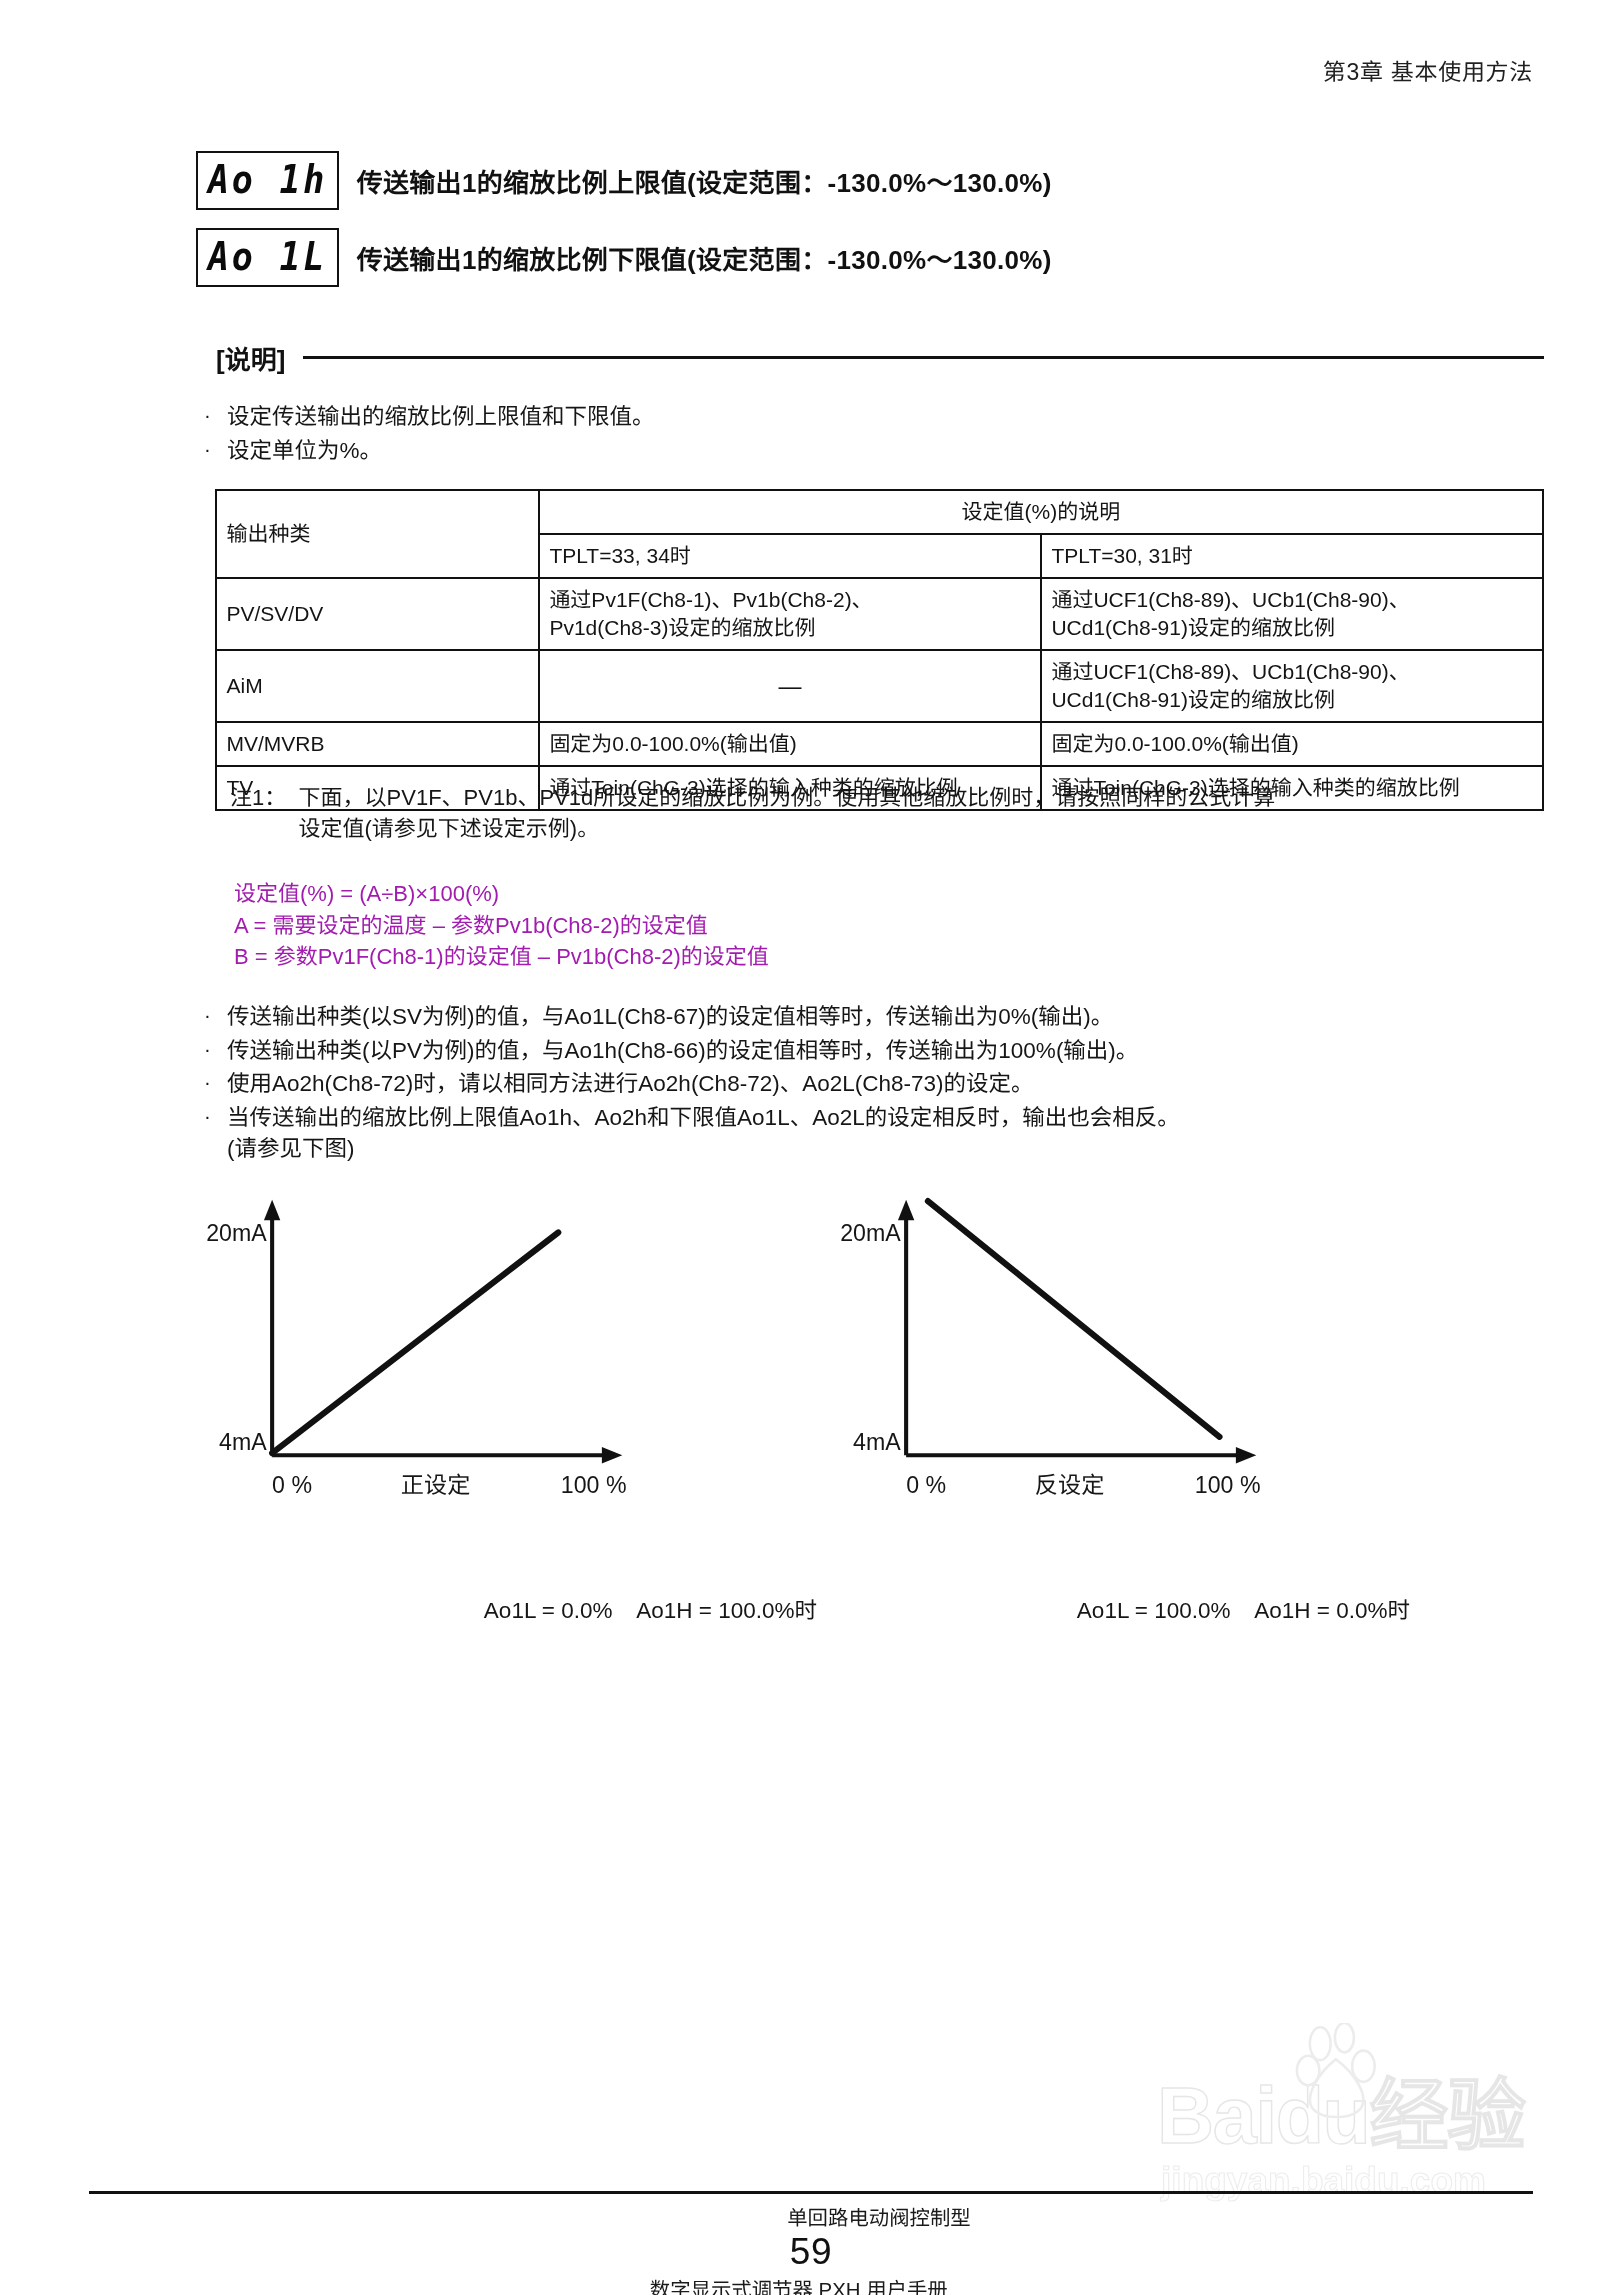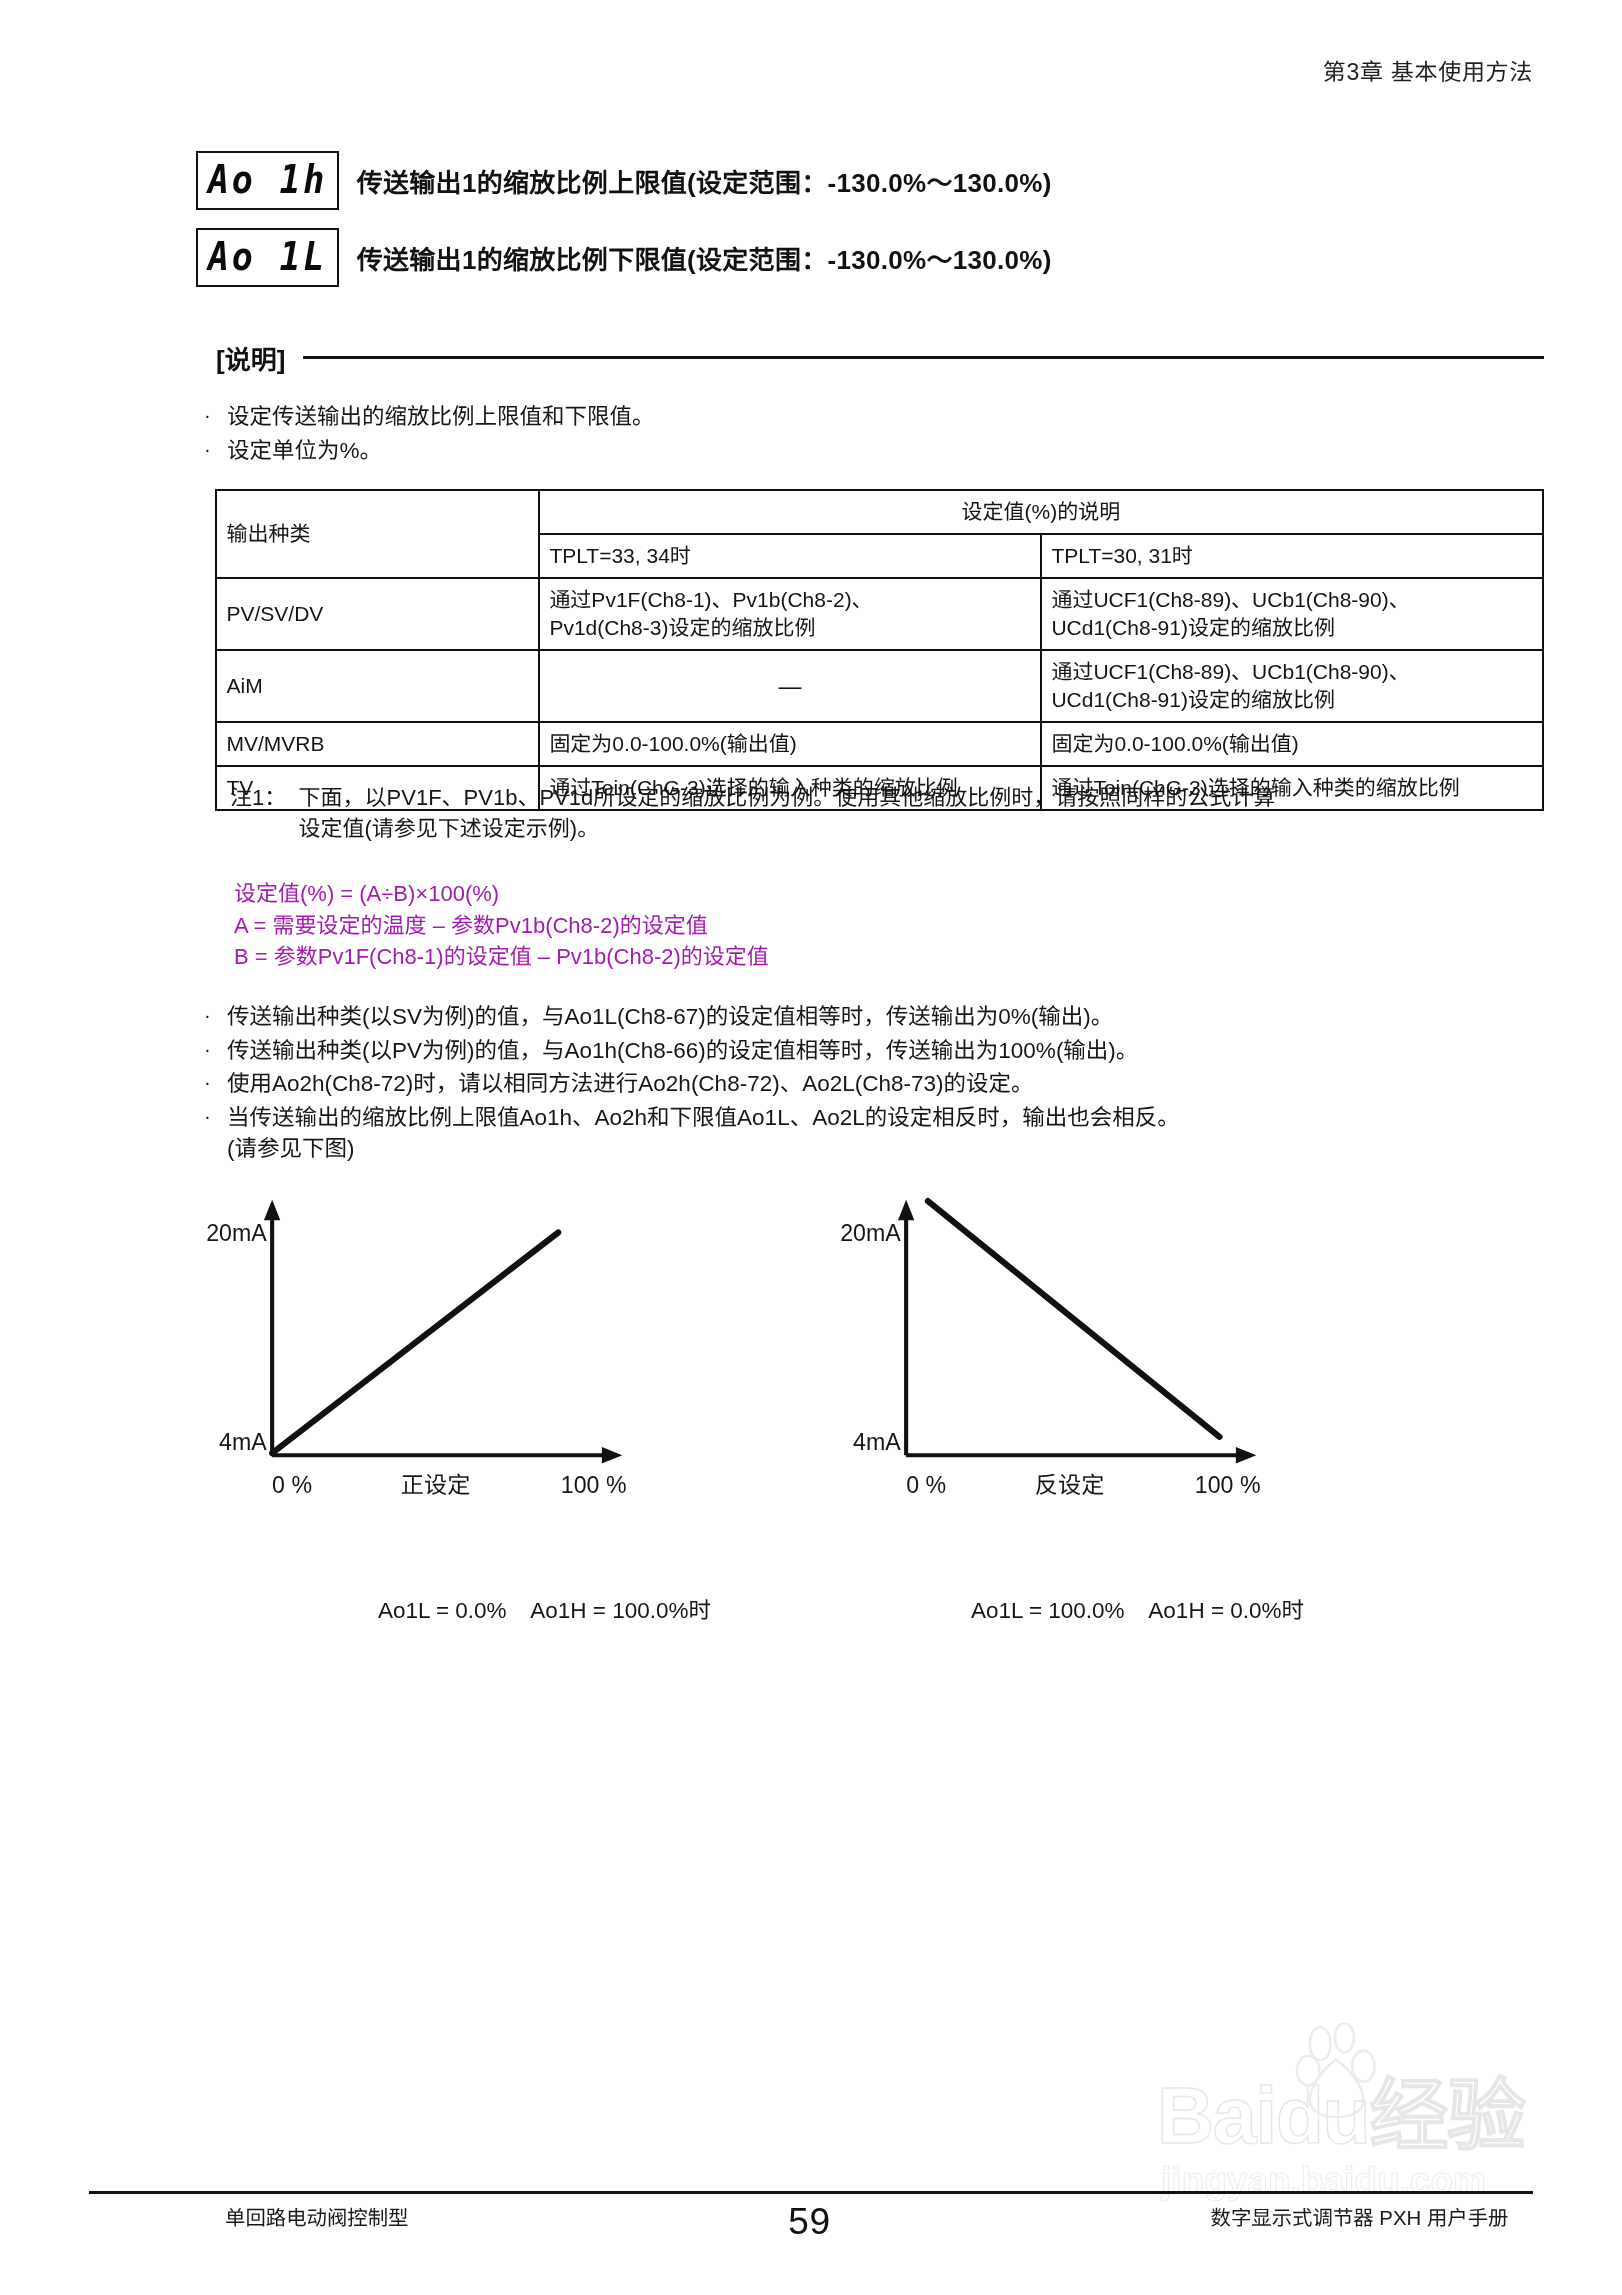--- a/index.html
+++ b/index.html
@@ -188,21 +188,21 @@
     height: 463px;
   }
   .chart.left  { left: 0px; }
   .chart.right { left: 634px; }
   .chart svg { display: block; }
   .chart-caption {
     position: absolute;
     top: 406px;
     left: 0;
     width: 545px;
-    text-align: center;
+    text-align: right;
     font-size: 22.5px;
     color: #161616;
     white-space: pre;
   }
   .chart.left  .chart-caption { padding-left: 68px; }
   .chart.right .chart-caption { padding-left: 27px; }
 
   
   .watermark {
     position: absolute;
@@ -254,24 +254,25 @@
     height: 3.4px;
     background: #111;
   }
   .footer {
     position: absolute;
     left: 89px;
     right: 89px;
     bottom: 29px;
     height: 65px;
     display: flex;
-    align-items: flex-start;
+    align-items: center;
     justify-content: space-between;
     font-size: 20.4px;
     color: #1a1a1a;
+    flex-direction: column;
   }
   .footer .left  { flex: 0 0 auto; padding-left: 136px; }
   .footer .pageno {
     flex: 0 0 auto;
     font-size: 37px;
     letter-spacing: 0.7px;
     color: #111;
   }
   .footer .right { flex: 0 0 auto; padding-right: 24.5px; }
 </style>

